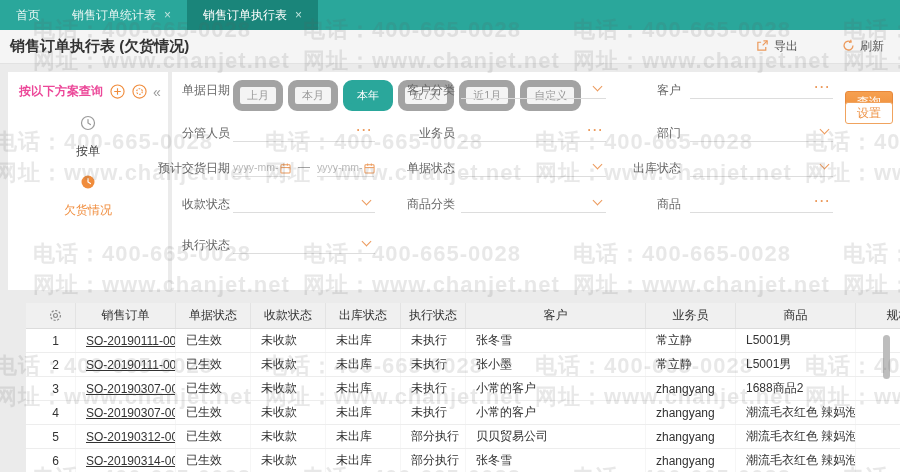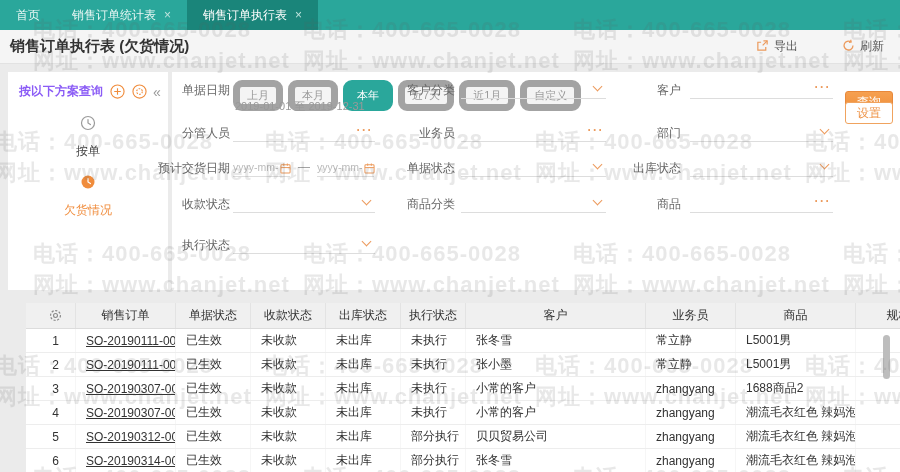--- a/index.html
+++ b/index.html
@@ -15,21 +15,21 @@
   .tab.active { background:var(--teal-dark,#1A857A); color:#fff; }
   .tab .close { font-size:12px; color:#bfe4de; line-height:1; }
   
   .titlebar { position:absolute; top:30px; left:0; right:0; height:34px; background:#f5f5f5; border-bottom:1px solid #e2e2e2; display:flex; align-items:center; z-index:1; }
   .page-title { font-size:15px; font-weight:bold; color:#333; margin-left:10px; }
   .titlebar-actions { margin-left:auto; display:flex; gap:44px; margin-right:16px; }
   .tb-action { display:flex; align-items:center; gap:5px; font-size:12px; color:#555; cursor:pointer; }
   
   .sidebar { position:absolute; left:8px; top:72px; width:160px; height:218px; background:#fff; z-index:1; }
   .sidebar-head { display:flex; align-items:center; padding:11px 6px 8px 11px; }
-  .sidebar-title { font-size:12px; font-weight:bold; color:#8b5cf6; }
+  .sidebar-title { font-size:12px; font-weight:bold; color:#ec4899; }
   .sidebar-head .icn { margin-left:7px; display:flex; cursor:pointer; }
   .collapse-arrows { margin-left:6px; color:#999; font-size:14px; cursor:pointer; }
   .scheme-item { display:flex; align-items:center; gap:9px; padding:7px 12px; font-size:12px; color:#444; cursor:pointer;flex-direction:column; }
   .scheme-item.active { color:#F08C3C; }
   
   .filter-panel { position:absolute; left:172px; top:72px; right:0; height:218px; background:#fff; z-index:1; }
   .lab { position:absolute; width:82px; text-align:right; font-size:12px; color:#666; white-space:nowrap; }
   .fld { position:absolute; height:20px; border-bottom:1px solid #ddd; cursor:pointer; }
   .chev { position:absolute; right:5px; top:4px; width:7px; height:7px; border-right:1.5px solid #EC9A5C; border-bottom:1.5px solid #EC9A5C; transform:rotate(45deg); }
   .dots { position:absolute; right:2px; top:1px; color:#EC9A5C; font-size:12px; font-weight:bold; letter-spacing:1.5px; }
@@ -138,21 +138,20 @@
 
   <span class="lab" style="left:-24px;top:10px">单据日期</span>
   <div class="pill-row" id="pill-row" style="left:61px;top:8px">
       <span class="pill">上月</span>
       <span class="pill">本月</span>
       <span class="pill selected">本年</span>
       <span class="pill">近7天</span>
       <span class="pill">近1月</span>
       <span class="pill">自定义</span>
     </div>
-  <span class="range-text" style="left:63px;top:27px">2019-01-01 至 2019-12-31</span>
 
   <span class="lab" style="left:201px;top:10px">客户分类</span>
   <div class="fld" style="left:289px;top:7px;width:145px">
       <span class="chev"></span>
     </div>
 
   <span class="lab" style="left:427px;top:10px">客户</span>
   <div class="fld" style="left:518px;top:7px;width:143px">
       <span class="dots">···</span>
     </div>

